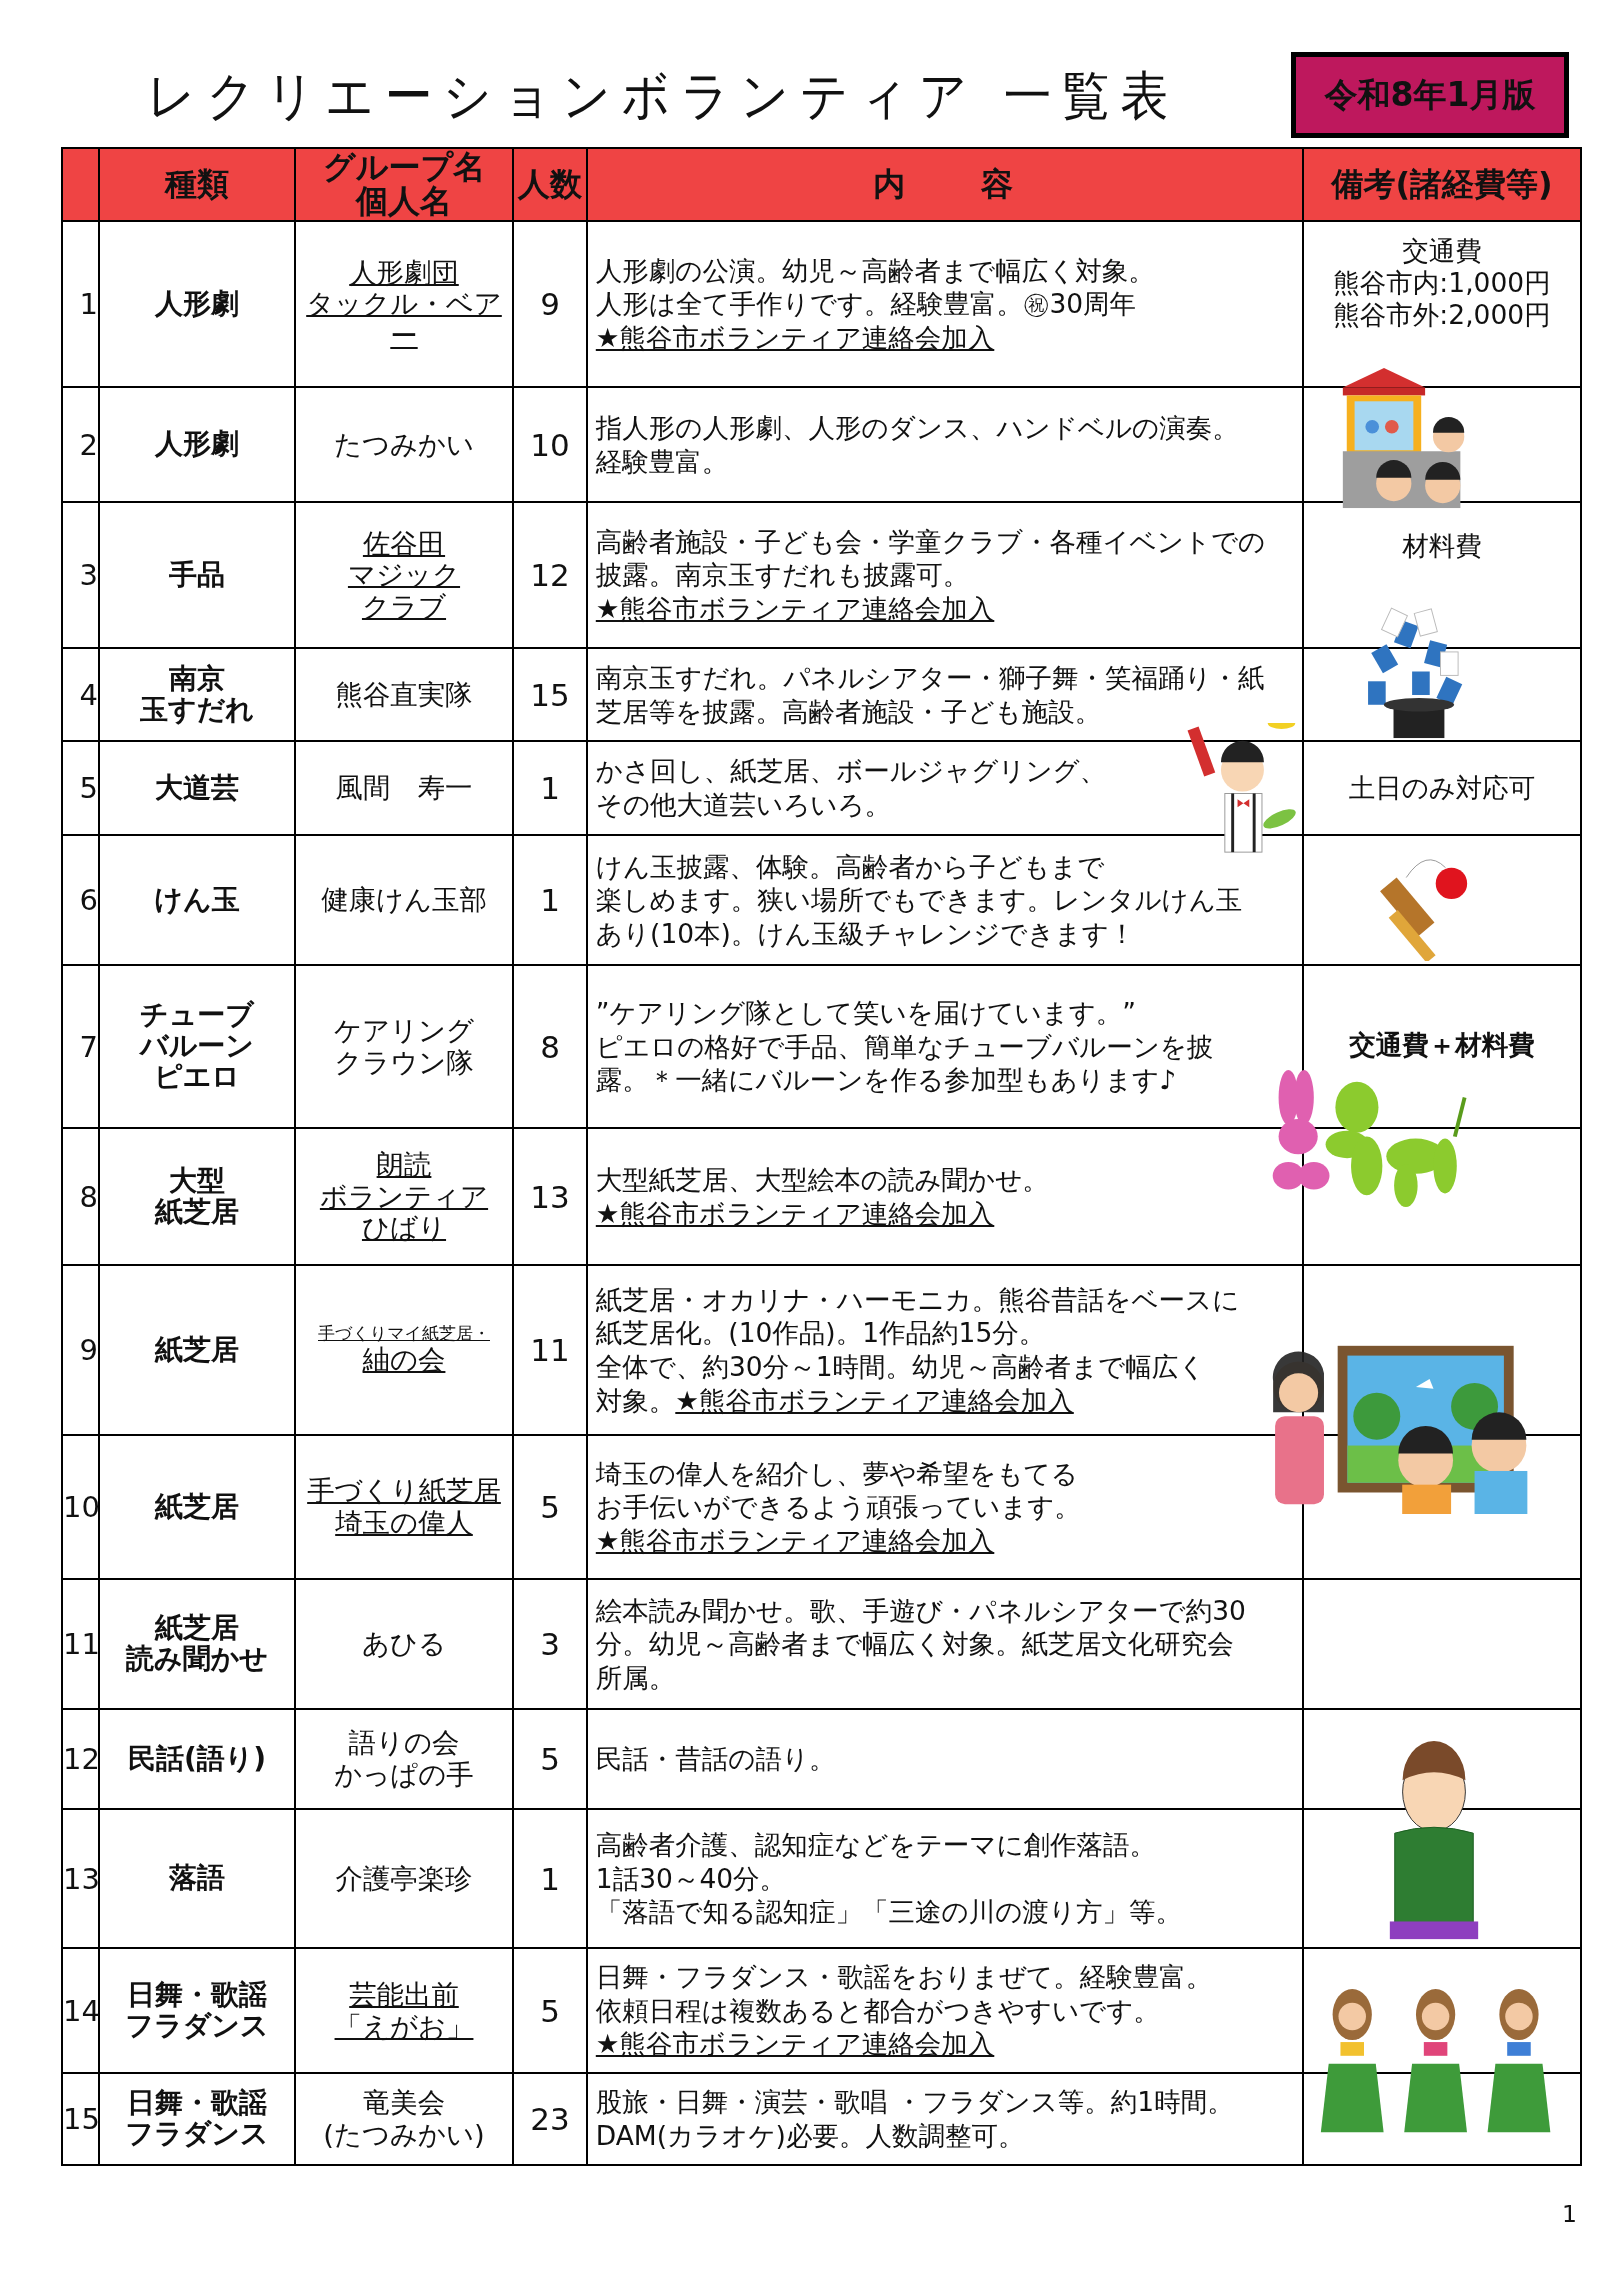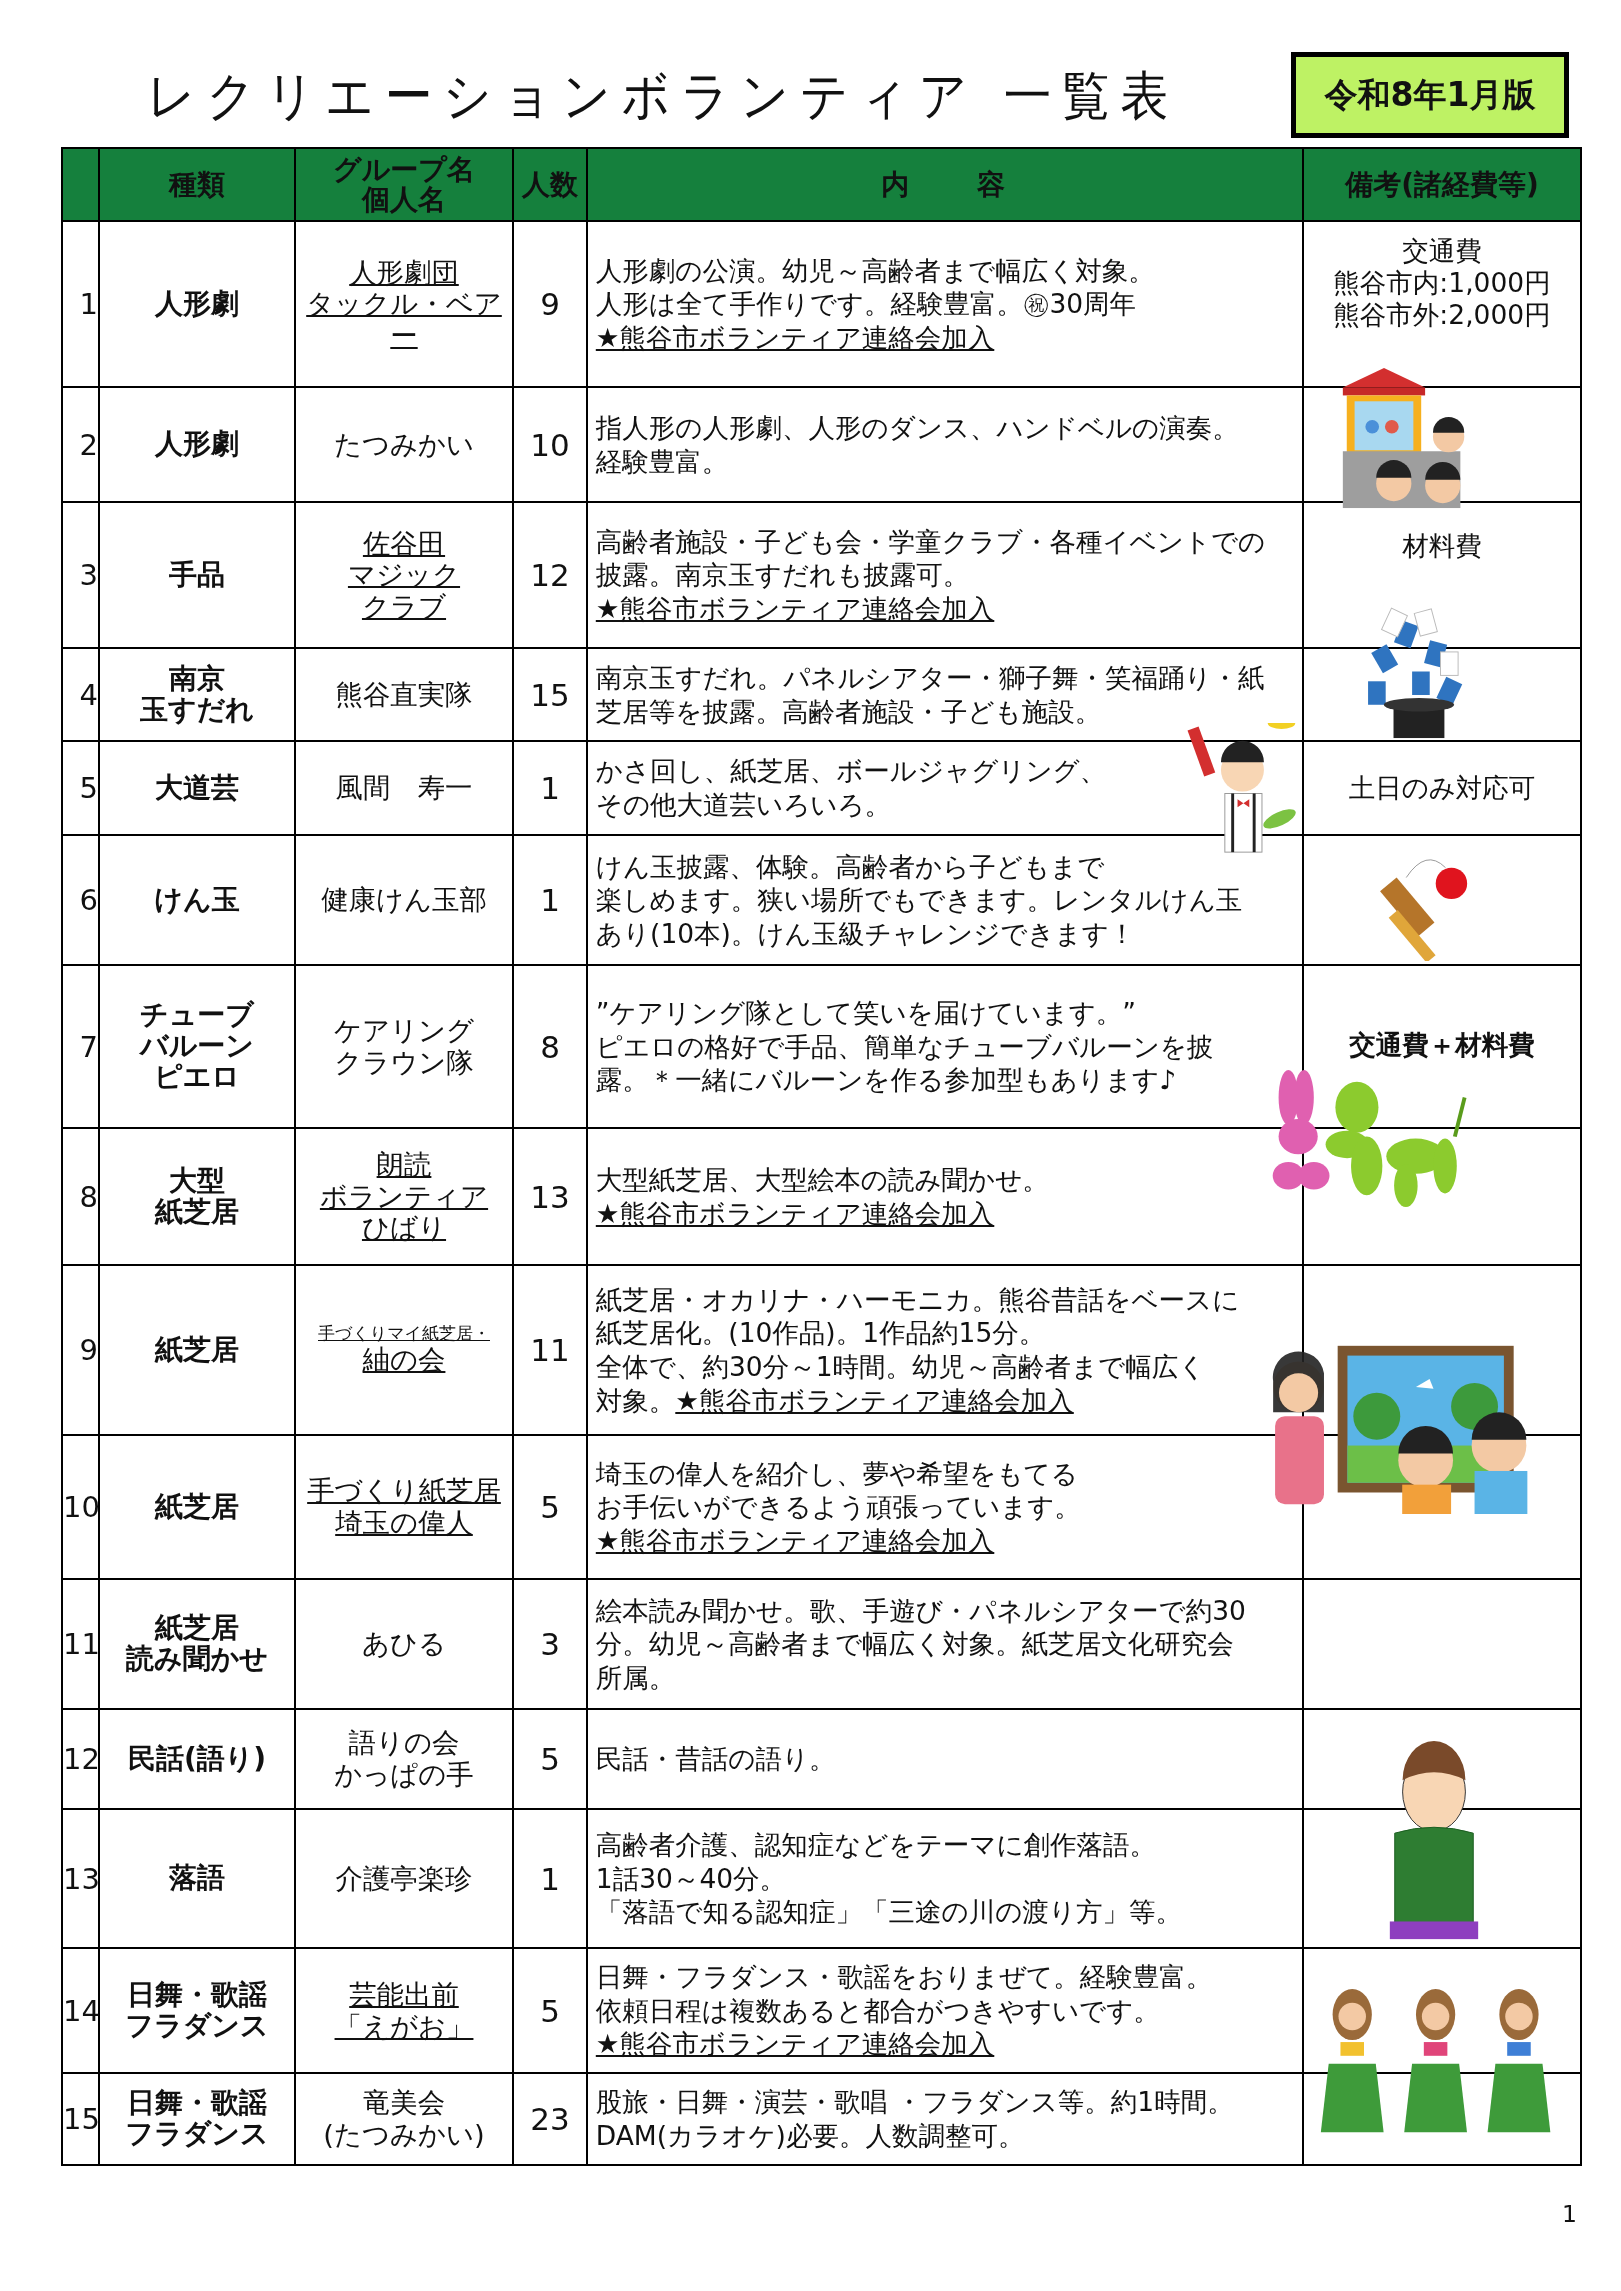--- a/index.html
+++ b/index.html
@@ -1,26 +1,26 @@
 <!DOCTYPE html>
 <html><head>
 <meta charset="utf-8">
 <style>
   html, body { margin:0; padding:0; background:#fff; }
   body { width:1621px; height:2292px; position:relative; overflow:hidden;
          font-family:"DejaVu Sans","Liberation Sans",sans-serif; color:#111; }
   .title { position:absolute; left:147px; top:61px; font-size:53px; letter-spacing:11.8px;
            font-weight:normal; white-space:nowrap; transform:scaleX(0.9); transform-origin:left top; }
   .edition { position:absolute; left:1291px; top:52px; width:268px; height:76px;
-             background:#bef264; border:5.9px solid #000; display:flex; align-items:center;
+             background:#be185d; border:5.9px solid #000; display:flex; align-items:center;
              justify-content:center; font-size:33px; font-weight:bold; }
   table.list { position:absolute; left:61px; top:147px; width:1519px; border-collapse:collapse;
                table-layout:fixed; }
   table.list th, table.list td { border:2.9px solid #000; padding:0; vertical-align:middle; }
-  table.list th { background:#15803d; font-size:28px; font-weight:bold; height:71px; line-height:1.05; }
+  table.list th { background:#ef4444; font-size:32px; font-weight:bold; height:71px; line-height:1.05; }
   td.no { text-align:right; font-size:29px; padding-right:5.9px; }
   td.kind { text-align:center; font-weight:bold; font-size:28px; line-height:1.1; }
   td.group { text-align:center; font-size:27.4px; line-height:1.15;margin-top:20px; }
   td.group.u span { text-decoration:underline; }
   td.num { text-align:center; font-size:31px; }
   td.content { font-size:26.5px; line-height:1.27; padding:3.9px 7.8px !important; }
   td.content .line { display:block; white-space:nowrap; }
   td.content .u { text-decoration:underline;margin-top:39px; }
   td.note { text-align:center; font-size:26.5px; line-height:1.2; position:relative; }
   .small { font-size:17px; }

